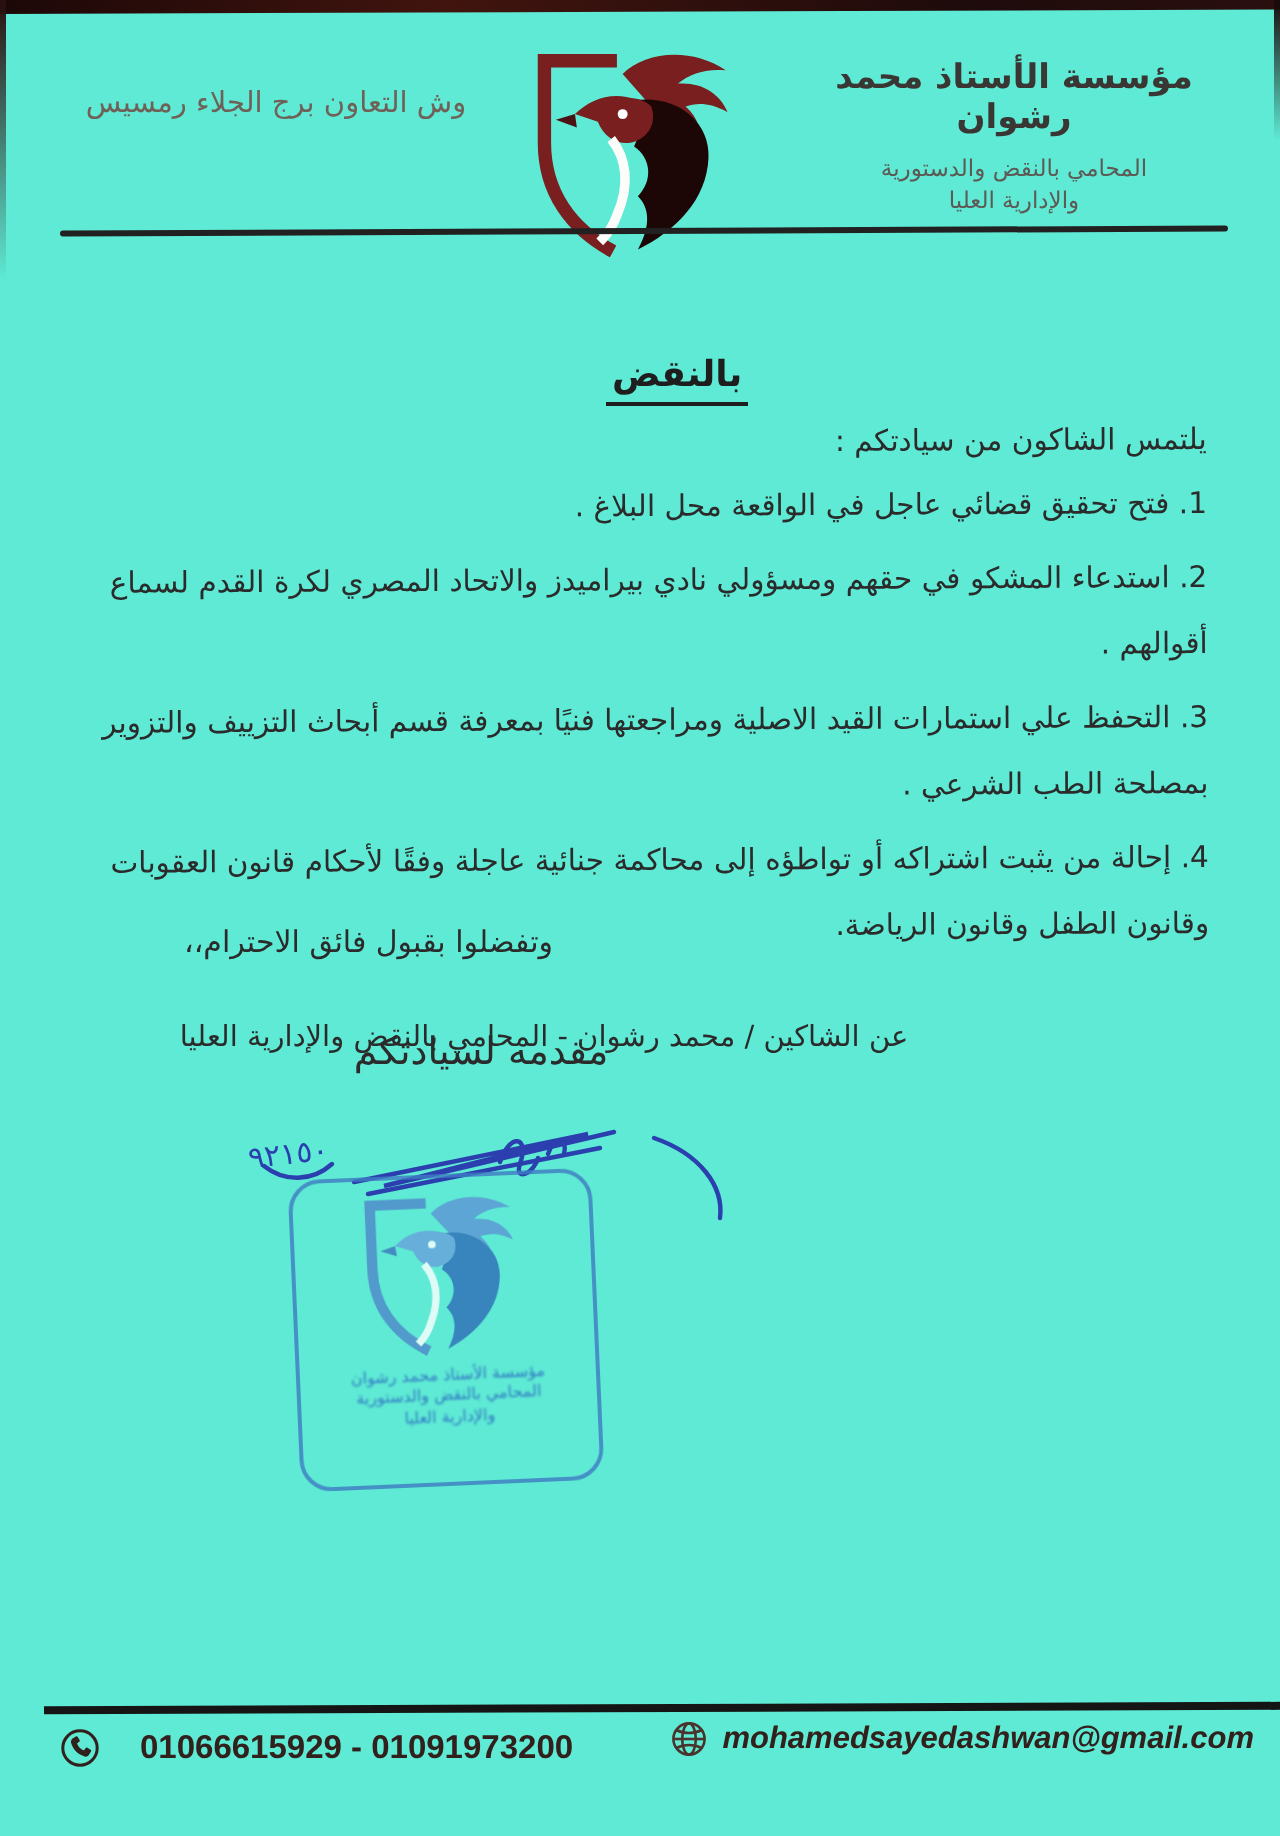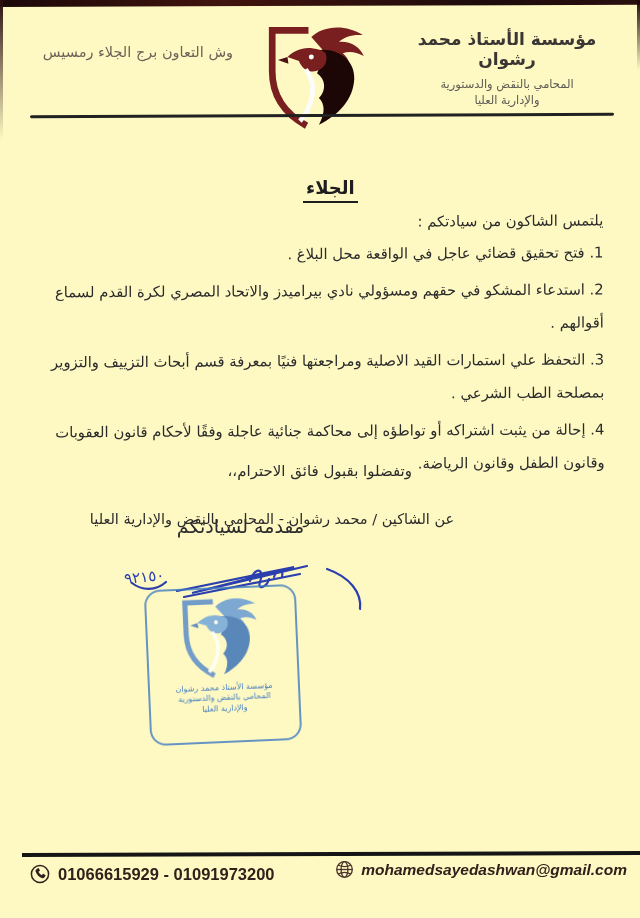--- a/index.html
+++ b/index.html
@@ -1,18 +1,18 @@
 <!DOCTYPE html>
 <html lang="ar"><head>
 <meta charset="utf-8">
 <style>
   html,body{margin:0;padding:0;background:#e8e8e6;}
   #page{
     position:relative;width:640px;height:918px;margin:0 auto;
-    background:#fef9c3;overflow:hidden;
+    background:#5eead4;overflow:hidden;
     font-family:"DejaVu Sans",sans-serif;color:#2b2b2b;
   }
   
   .top-bar{position:absolute;top:0;left:0;width:100%;height:7px;
     background:linear-gradient(90deg,#1c0808,#41140e 35%,#1e0b0b 75%,#2a0f0f);
     transform:rotate(-0.2deg);transform-origin:left center;}
   .left-edge{position:absolute;top:0;left:0;width:3px;height:140px;
     background:linear-gradient(#2a1010,rgba(42,16,16,0));}
   .right-edge{position:absolute;top:0;right:0;width:3px;height:70px;
     background:linear-gradient(#1a0a0a,rgba(26,10,10,0));}
@@ -30,41 +30,41 @@
 
   
   .doc-title{position:absolute;top:177px;left:303px;direction:rtl;
     font-size:18px;font-weight:bold;color:#1e1e1e;
     border-bottom:2px solid #1e1e1e;padding:0 3px 3px;}
   .body-text{position:absolute;top:213px;right:36px;left:32px;direction:rtl;
     text-align:right;font-size:14.8px;color:#2b2b2b;transform:rotate(-0.3deg);}
   .intro-line{margin:0 0 7px;}
   .request{margin:0 0 4px;line-height:33px;}
   .closing-line{position:absolute;top:462px;left:92px;width:320px;direction:rtl;
-    text-align:right;font-size:15px;color:#2b2b2b;}
+    text-align:left;font-size:15px;color:#2b2b2b;}
   .presented-label{position:absolute;top:515px;left:168px;width:145px;direction:rtl;
     text-align:center;font-size:19px;color:#2b2b2b;}
   .presented-by{position:absolute;top:511px;left:80px;width:384px;direction:rtl;
     text-align:center;white-space:nowrap;font-size:14.5px;color:#2b2b2b;}
 
   
   .signature-wrap{position:absolute;top:551px;left:122px;width:305px;height:62px;color:#2b3fae;}
   .signature-digits{position:absolute;left:2px;top:17px;font-size:15px;direction:rtl;
     color:#2b3fae;transform:rotate(-6deg);letter-spacing:2px;}
   .stamp{position:absolute;top:587px;left:147px;width:152px;height:156px;
     transform:rotate(-2.5deg);border:2px solid rgba(62,122,195,0.8);
     border-radius:16px;filter:blur(0.35px);box-sizing:border-box;text-align:center;}
   .stamp-logo{margin:5px auto 0;display:block;opacity:0.88;}
   .stamp-text{font-size:8px;color:#2f6fc1;direction:rtl;line-height:1.55;
     filter:blur(0.45px);opacity:0.9;margin-top:-2px;}
 
   
   .footer-rule{position:absolute;top:852px;left:22px;right:0;height:3.5px;
     background:#151515;transform:rotate(-0.2deg);}
-  .footer-phone{position:absolute;top:864px;left:30px;display:flex;align-items:center;gap:8px;
+  .footer-phone{position:absolute;top:864px;left:30px;display:flex;align-items:center;gap:20px;
     color:#31201b;font-family:"Liberation Sans",sans-serif;font-size:16.5px;font-weight:600;}
   .footer-email{position:absolute;top:860px;right:13px;display:flex;align-items:center;gap:7px;
     color:#31201b;font-family:"Liberation Sans",sans-serif;font-size:15.5px;font-weight:600;font-style:italic;}
   .f-icon{flex:0 0 auto;}
 </style>
 </head>
 <body>
 
 <div id="page">
 
@@ -87,21 +87,21 @@
       <path d="M63,30 C85,26 104,40 103,60 C102,82 86,98 66,108 C73,95 72,86 66,80 C74,72 73,60 64,54 C68,46 67,37 63,30 Z" fill="#1c0606"></path>
       <path d="M60,28 C50,26 40,30 33,37 L45,41 C48,49 55,53 62,52 C72,50 76,41 73,33 C69,29 65,29 60,28 Z" fill="#7a1f1f"></path>
       <path d="M33,37 L23,40 L34,44 Z" fill="#4a1212"></path>
       <circle cx="58" cy="37" r="2.6" fill="#ffffff"></circle>
       <path d="M52,50 C60,60 62,74 55,90 C53,96 50,100 46,104" fill="none" stroke="#fcfcfa" stroke-width="5"></path>
     </svg>
   </div>
 
   <div class="header-rule"></div>
 
-  <div class="doc-title">الجلاء</div>
+  <div class="doc-title">بالنقض</div>
 
   <div class="body-text">
     <p class="intro-line">يلتمس الشاكون من سيادتكم :</p>
     <p class="request">1. فتح تحقيق قضائي عاجل في الواقعة محل البلاغ .</p>
     <p class="request">2. استدعاء المشكو في حقهم ومسؤولي نادي بيراميدز والاتحاد المصري لكرة القدم لسماع أقوالهم .</p>
     <p class="request">3. التحفظ علي استمارات القيد الاصلية ومراجعتها فنيًا بمعرفة قسم أبحاث التزييف والتزوير بمصلحة الطب الشرعي .</p>
     <p class="request">4. إحالة من يثبت اشتراكه أو تواطؤه إلى محاكمة جنائية عاجلة وفقًا لأحكام قانون العقوبات وقانون الطفل وقانون الرياضة.</p>
   </div>
 
   <div class="closing-line">وتفضلوا بقبول فائق الاحترام،،</div>

